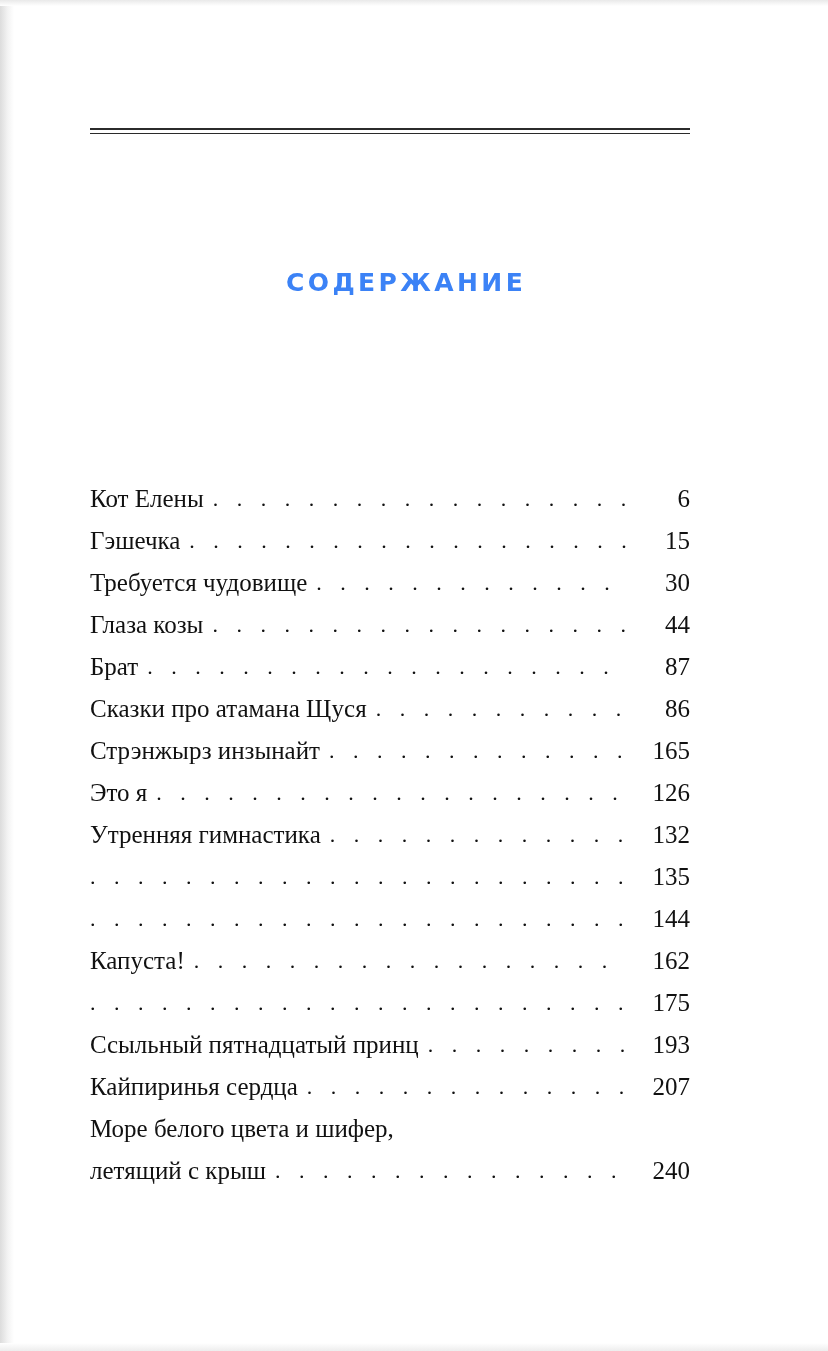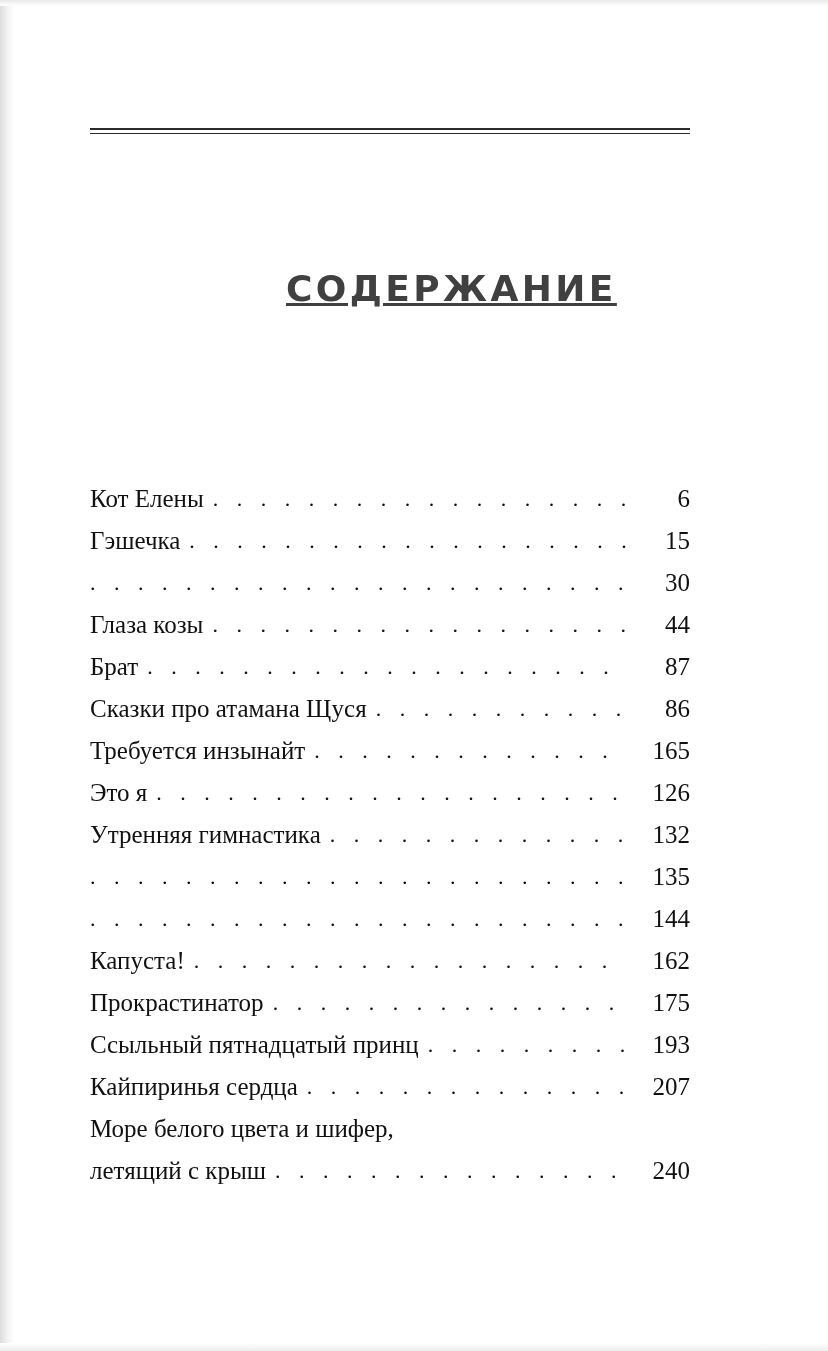--- a/index.html
+++ b/index.html
@@ -72,25 +72,24 @@
     background: #2b2b2b;
     margin-top: 3px;
   }
 
   .toc-title {
     position: absolute;
     left: 196px;
     top: 268px;
     font-family: "DejaVu Sans", sans-serif;
     font-weight: 700;
-    font-size: 36px;
+    font-size: 25px;
     letter-spacing: 3.4px;
-    color: #404040;
+    color: #3b82f6;
     white-space: nowrap;
-    text-decoration: underline;
   }
 
   .toc-list {
     position: absolute;
     left: 0;
     top: 478px;
     width: 600px;
   }
 
   .toc-row {
@@ -149,40 +148,41 @@
           <span class="t-title">Кот Елены</span>
           <span class="leader">. . . . . . . . . . . . . . . . . . . . . . . . . . . . . . . . . . . . . . . . . . . . . . . . . . . . . . . . . . . </span>
           <span class="t-page">6</span>
         </div>
         <div class="toc-row">
           <span class="t-title">Гэшечка</span>
           <span class="leader">. . . . . . . . . . . . . . . . . . . . . . . . . . . . . . . . . . . . . . . . . . . . . . . . . . . . . . . . . . . </span>
           <span class="t-page">15</span>
         </div>
         <div class="toc-row">
+          <span class="t-title">Требуется чудовище</span>
           <span class="leader">. . . . . . . . . . . . . . . . . . . . . . . . . . . . . . . . . . . . . . . . . . . . . . . . . . . . . . . . . . . </span>
           <span class="t-page">30</span>
         </div>
         <div class="toc-row">
           <span class="t-title">Глаза козы</span>
           <span class="leader">. . . . . . . . . . . . . . . . . . . . . . . . . . . . . . . . . . . . . . . . . . . . . . . . . . . . . . . . . . . </span>
           <span class="t-page">44</span>
         </div>
         <div class="toc-row">
           <span class="t-title">Брат</span>
           <span class="leader">. . . . . . . . . . . . . . . . . . . . . . . . . . . . . . . . . . . . . . . . . . . . . . . . . . . . . . . . . . . </span>
           <span class="t-page">87</span>
         </div>
         <div class="toc-row">
           <span class="t-title">Сказки про атамана Щуся</span>
           <span class="leader">. . . . . . . . . . . . . . . . . . . . . . . . . . . . . . . . . . . . . . . . . . . . . . . . . . . . . . . . . . . </span>
           <span class="t-page">86</span>
         </div>
         <div class="toc-row">
-          <span class="t-title">Требуется инзынайт</span>
+          <span class="t-title">Стрэнжырз инзынайт</span>
           <span class="leader">. . . . . . . . . . . . . . . . . . . . . . . . . . . . . . . . . . . . . . . . . . . . . . . . . . . . . . . . . . . </span>
           <span class="t-page">165</span>
         </div>
         <div class="toc-row">
           <span class="t-title">Это я</span>
           <span class="leader">. . . . . . . . . . . . . . . . . . . . . . . . . . . . . . . . . . . . . . . . . . . . . . . . . . . . . . . . . . . </span>
           <span class="t-page">126</span>
         </div>
         <div class="toc-row">
           <span class="t-title">Утренняя гимнастика</span>
@@ -196,21 +196,20 @@
         <div class="toc-row">
           <span class="leader">. . . . . . . . . . . . . . . . . . . . . . . . . . . . . . . . . . . . . . . . . . . . . . . . . . . . . . . . . . . </span>
           <span class="t-page">144</span>
         </div>
         <div class="toc-row">
           <span class="t-title">Капуста!</span>
           <span class="leader">. . . . . . . . . . . . . . . . . . . . . . . . . . . . . . . . . . . . . . . . . . . . . . . . . . . . . . . . . . . </span>
           <span class="t-page">162</span>
         </div>
         <div class="toc-row">
-          <span class="t-title">Прокрастинатор</span>
           <span class="leader">. . . . . . . . . . . . . . . . . . . . . . . . . . . . . . . . . . . . . . . . . . . . . . . . . . . . . . . . . . . </span>
           <span class="t-page">175</span>
         </div>
         <div class="toc-row">
           <span class="t-title">Ссыльный пятнадцатый принц</span>
           <span class="leader">. . . . . . . . . . . . . . . . . . . . . . . . . . . . . . . . . . . . . . . . . . . . . . . . . . . . . . . . . . . </span>
           <span class="t-page">193</span>
         </div>
         <div class="toc-row">
           <span class="t-title">Кайпиринья сердца</span>

